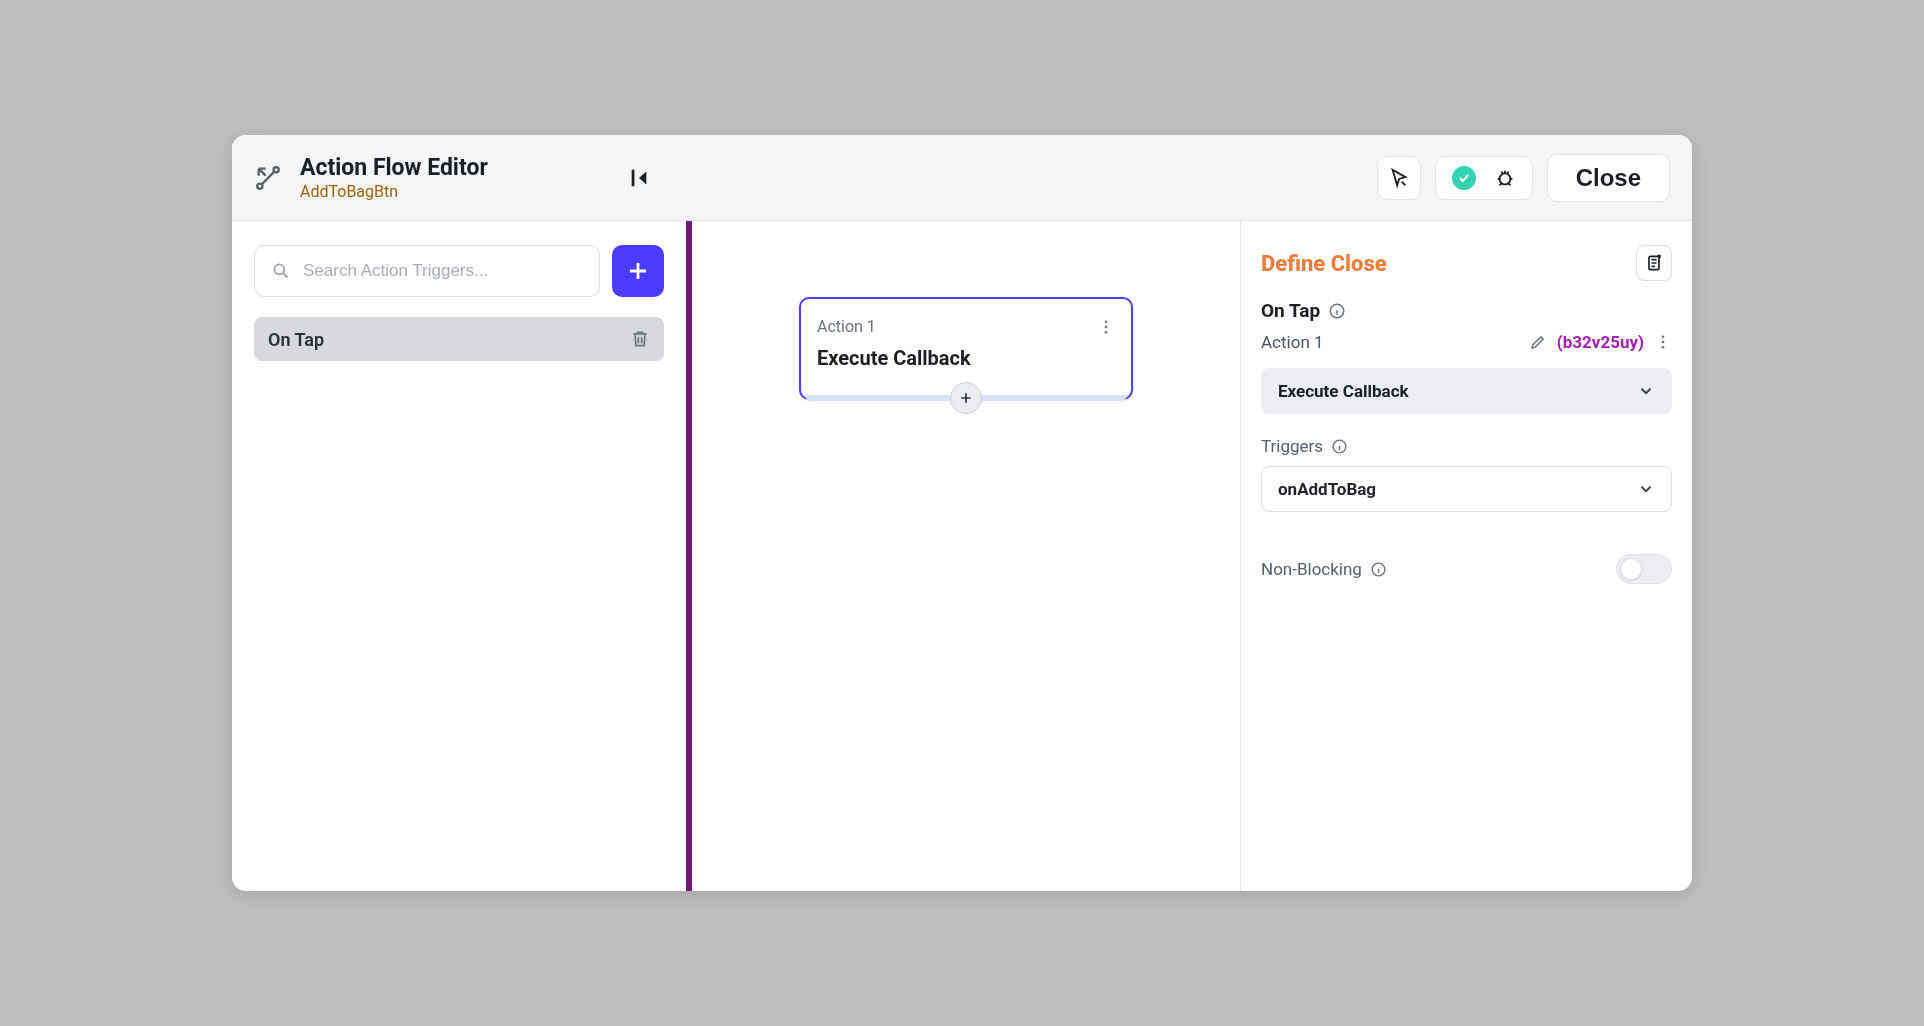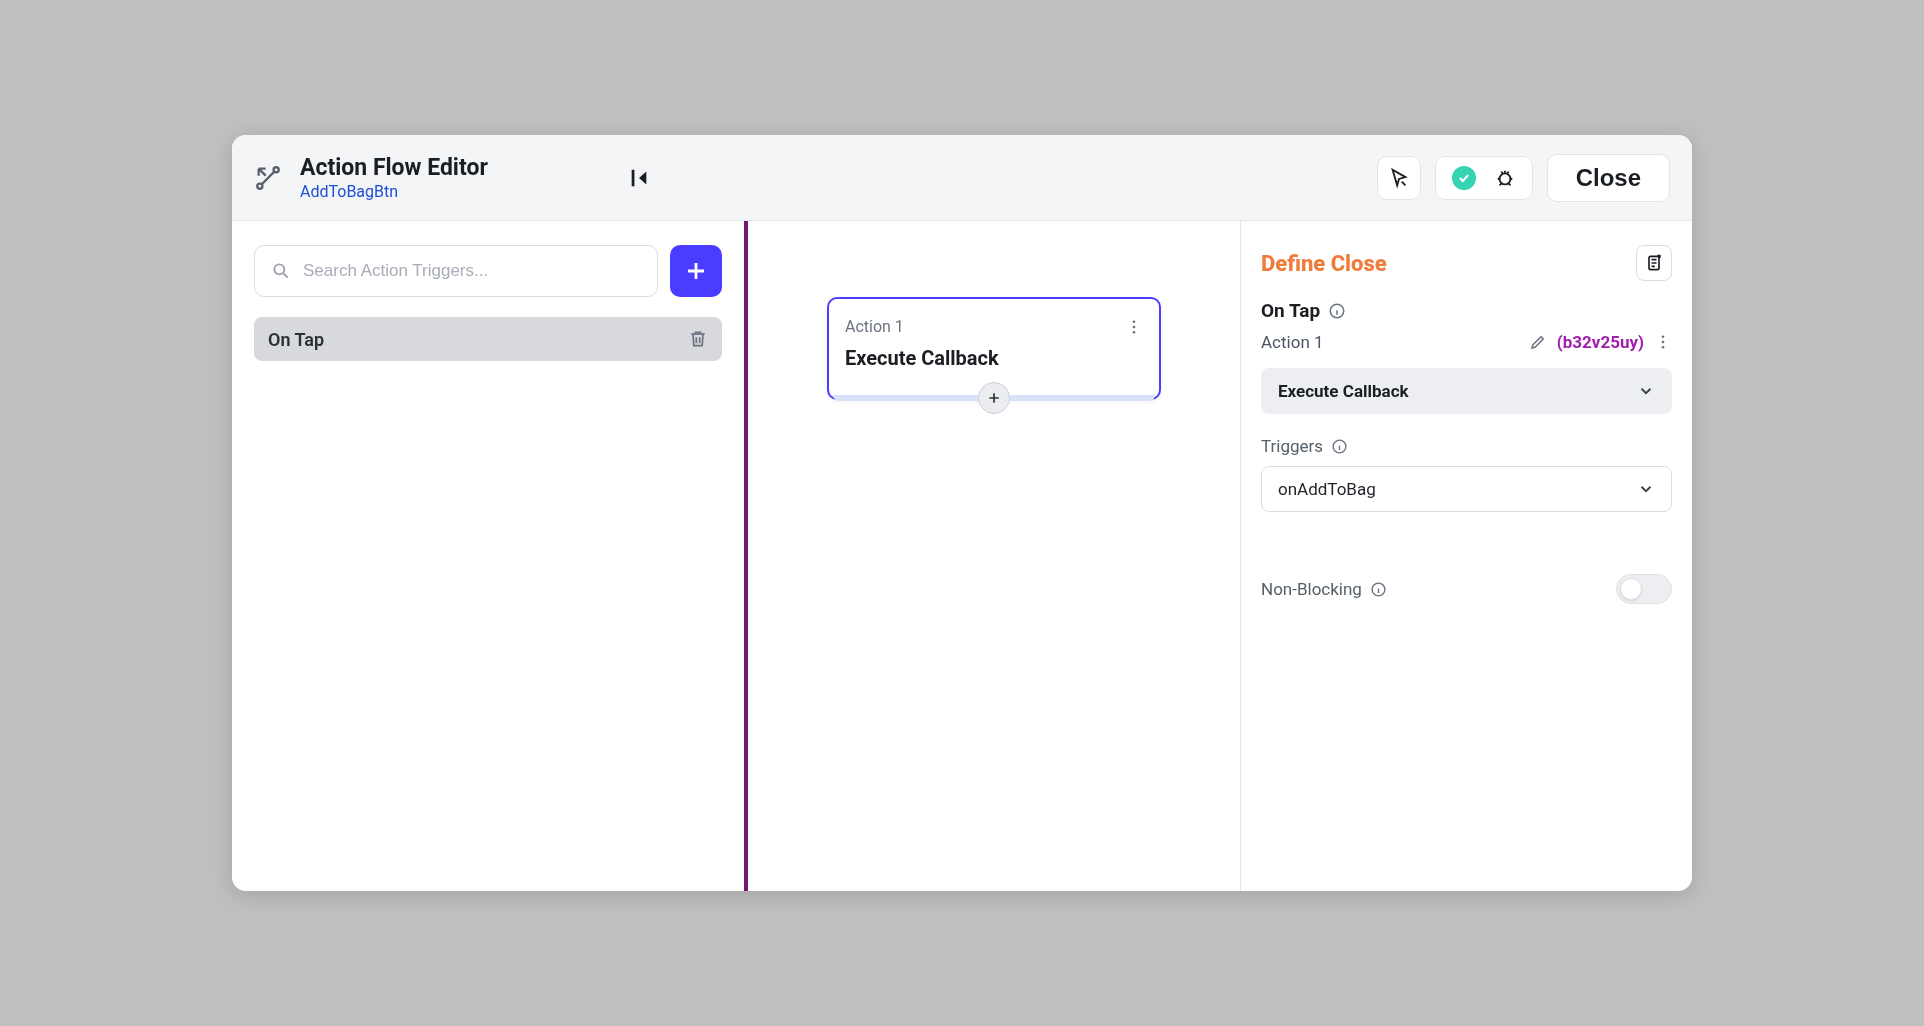--- a/index.html
+++ b/index.html
@@ -33,21 +33,21 @@
   }
   .header-left {
     display: flex;
     align-items: center;
     gap: 18px;
     width: 400px;
   }
   .flow-icon { width: 28px; height: 28px; color: #57606a; }
   .title-block { display: flex; flex-direction: column; }
   .title-main { font-size: 23px; font-weight: 700; color: #1b1f24; line-height: 1.2; }
-  .title-sub { font-size: 16px; color: #1d4ed8; }
+  .title-sub { font-size: 16px; color: #a16207; }
   .collapse-btn {
     margin-left: auto;
     width: 30px; height: 30px;
     display: flex; align-items: center; justify-content: center;
     color: #1b1f24; cursor: pointer;
     background: none; border: none;
   }
   .header-right {
     margin-left: auto;
     display: flex;
@@ -77,22 +77,22 @@
     height: 48px; padding: 0 28px;
     border: 1px solid #e3e4e8; border-radius: 10px; background: #fff;
     font-size: 24px; font-weight: 600; color: #1b1f24; cursor: pointer;
   }
 
   
   .body {
     flex: 1; display: flex; min-height: 0;
   }
   .sidebar {
-    width: 516px;
-    border-right: 4px solid #701a75;
+    width: 460px;
+    border-right: 6px solid #701a75;
     padding: 24px 22px;
   }
   .search-row { display: flex; gap: 12px; align-items: center; }
   .search-box {
     flex: 1; height: 52px;
     border: 1px solid #dcdde2; border-radius: 10px;
     display: flex; align-items: center; gap: 12px; padding: 0 16px;
     color: #9aa0a9;
   }
   .search-box input {
@@ -179,23 +179,23 @@
   .select-box .val { font-size: 17px; font-weight: 700; color:#1b1f24; }
   .chevron { color:#3a3f47; }
   .field-label-row {
     margin-top: 22px; display:flex; align-items:center; gap:8px;
     font-size: 17px; color:#56606a;
   }
   .select-box.light {
     margin-top: 10px;
     background: #fff; border: 1px solid #dcdde2;
   }
-  .select-box.light .val { font-weight: 400; color:#1f2328; }
+  .select-box.light .val { font-weight: 700; color:#1f2328; }
   .nonblock-row {
-    margin-top: 62px; display:flex; align-items:center; justify-content:space-between;
+    margin-top: 42px; display:flex; align-items:center; justify-content:space-between;
   }
   .nonblock-label-group { display:flex; align-items:center; gap:8px; font-size:17px; color:#56606a; }
   .toggle {
     width: 56px; height: 30px; border-radius: 30px;
     background: #eceef1; border:1px solid #dfe1e6;
     position:relative; cursor:pointer;
   }
   .toggle-knob {
     width: 22px; height: 22px; border-radius: 50%;
     background: #fff; border:1px solid #dfe1e6;

